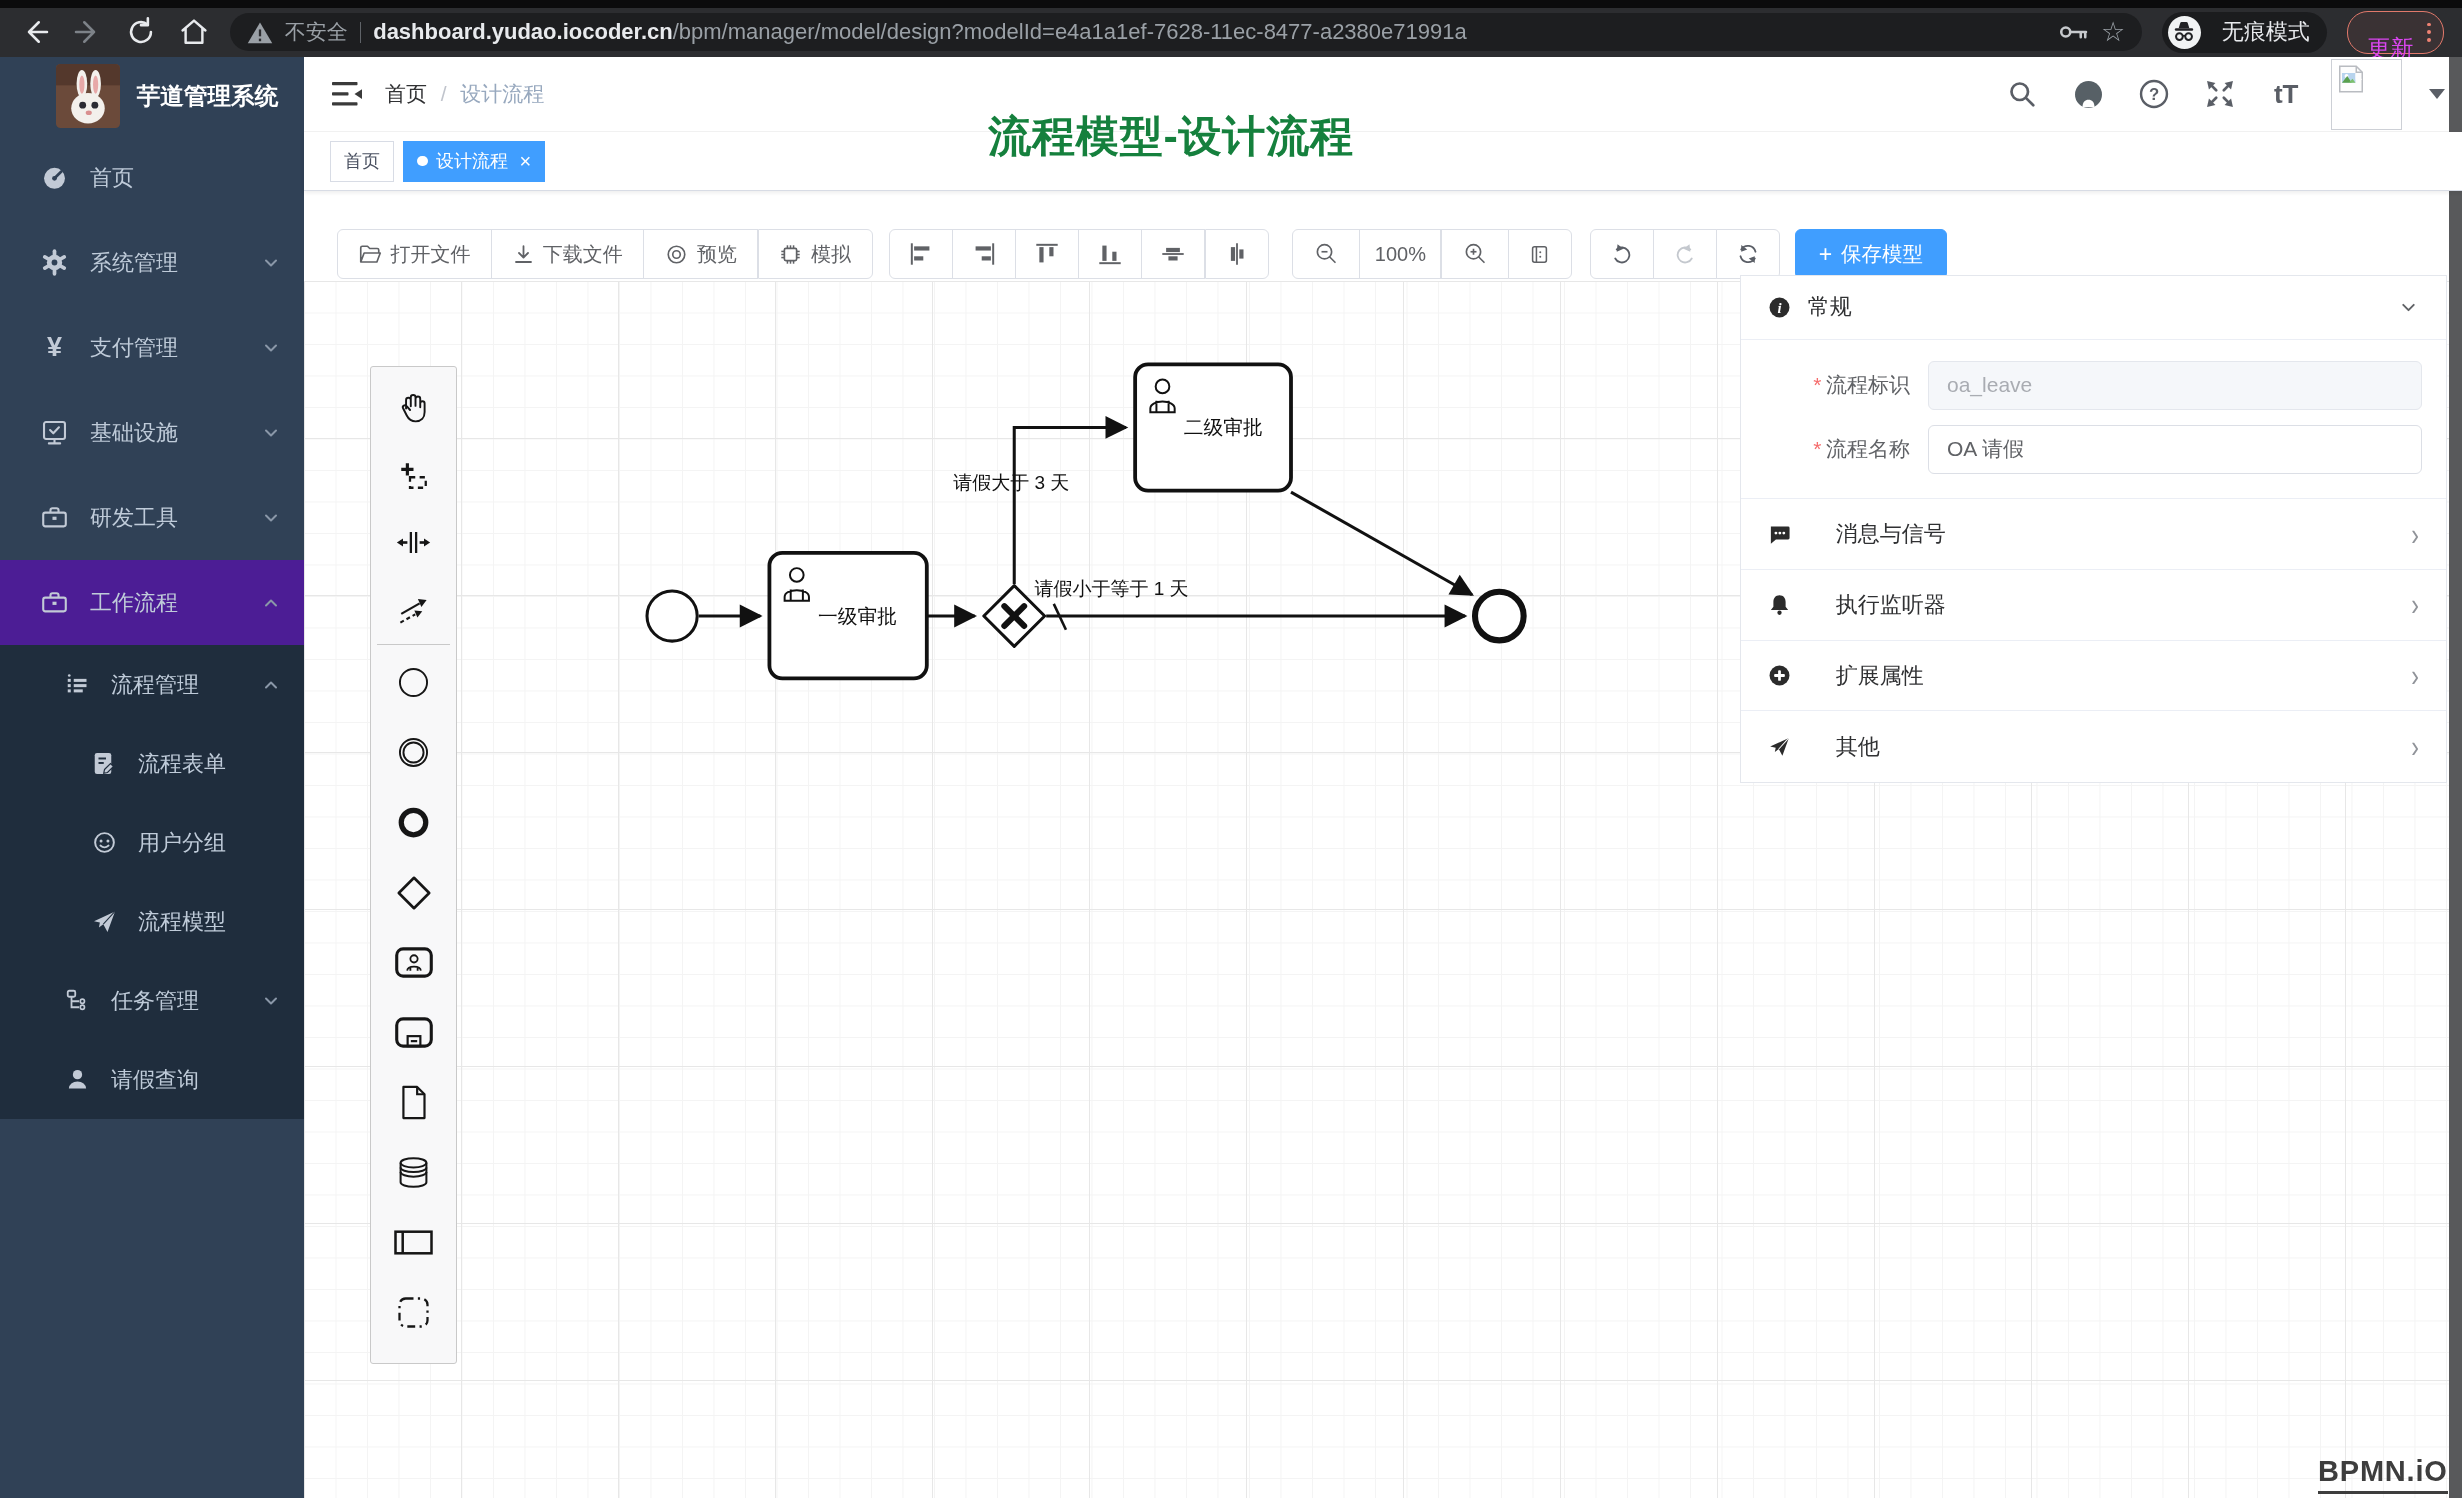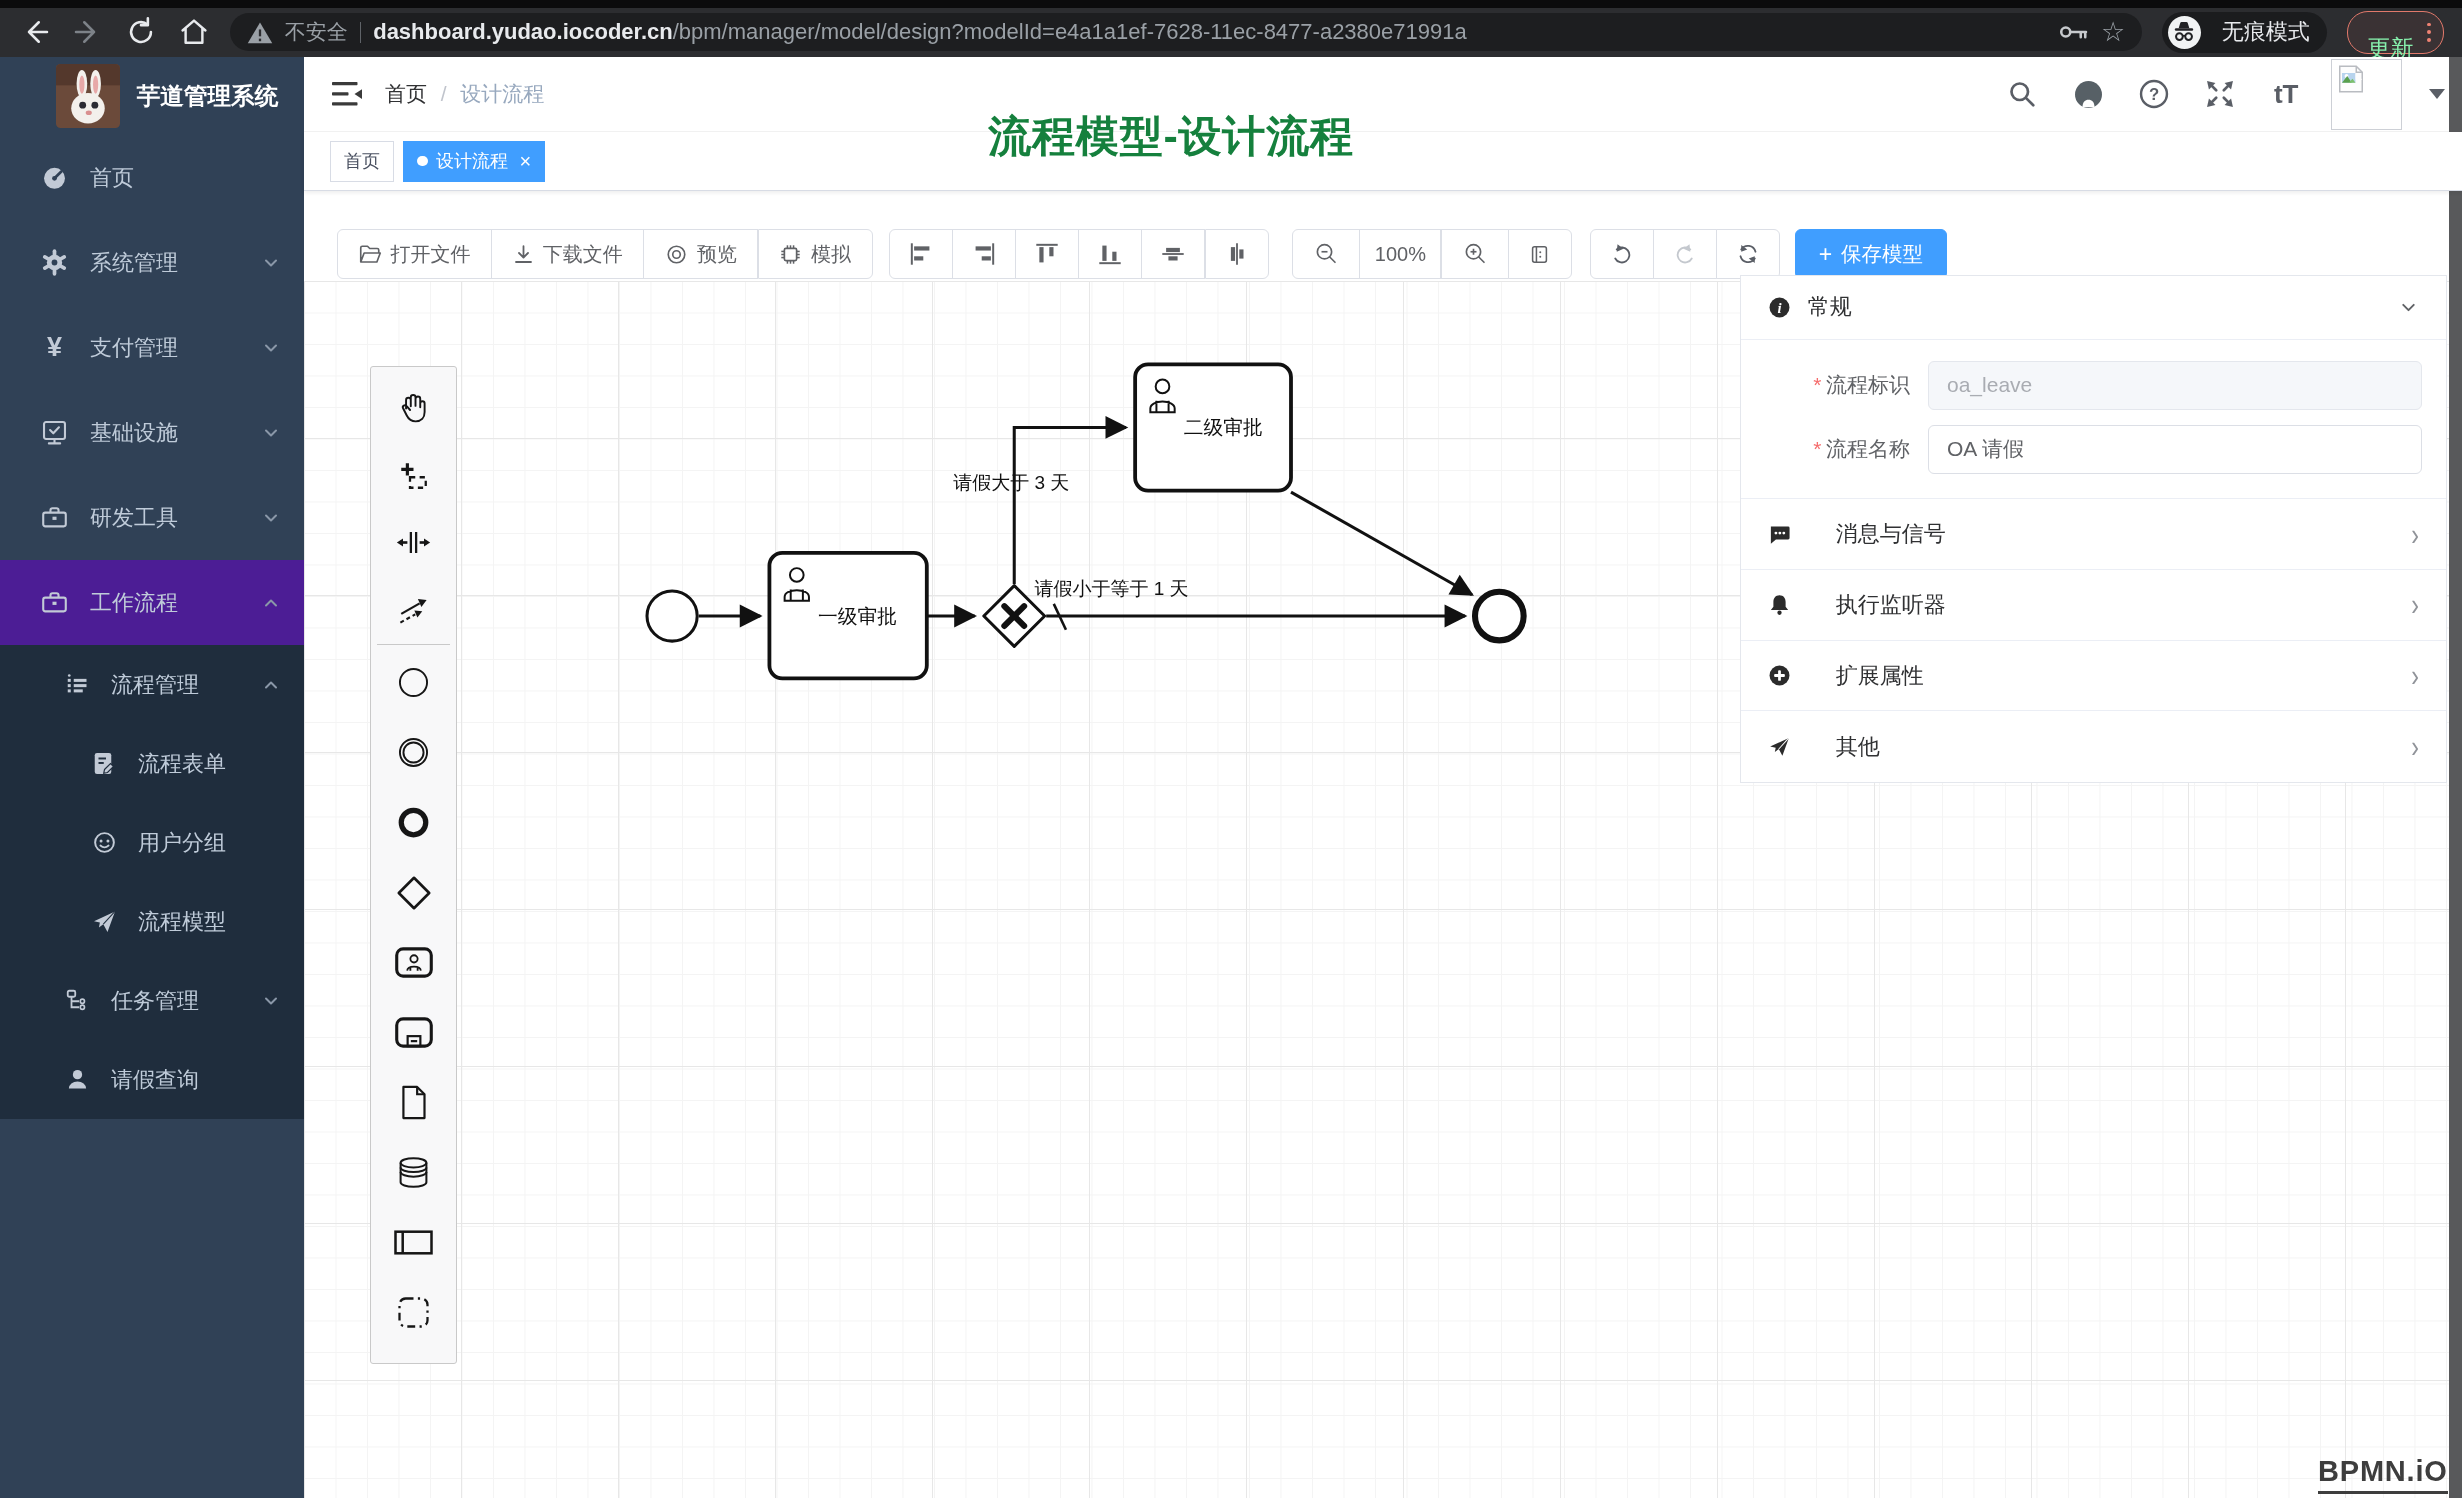--- a/index.html
+++ b/index.html
@@ -16,21 +16,21 @@
   .omni-sec{color:#9aa0a6;font-size:21px;white-space:nowrap;}
   .omni-sep{width:1.5px;height:21px;background:#5f6368;}
   .omni-url{flex:1;font-size:22px;white-space:nowrap;overflow:hidden;color:#9aa0a6;}
   .omni-url b{color:#e8eaed;font-weight:bold;}
   .badge-incog{height:41px;background:#1b1c1e;border-radius:20.5px;display:flex;align-items:center;
                gap:21px;padding:0 16.7px 0 6px;flex:0 0 auto;}
   .badge-incog .circ{width:33px;height:33px;border-radius:50%;background:#f1f3f4;display:flex;align-items:center;justify-content:center;}
   .badge-incog span{color:#e8eaed;font-size:22px;}
   .pill-update{height:43px;border:1.5px solid #e2796b;border-radius:21px;background:rgba(226,121,107,0.08);
                display:flex;align-items:center;gap:13.7px;padding:0 12px 0 20px;flex:0 0 auto;}
-  .pill-update span{color:#86efac;font-size:23px;margin-top:32px;}
+  .pill-update span{color:#d946ef;font-size:23px;margin-top:32px;}
   .dots{display:flex;flex-direction:column;gap:3.8px;}
   .dots i{width:3.8px;height:3.8px;border-radius:50%;background:#ef8273;}
   
   .side{position:absolute;left:0;top:57px;width:304px;height:1441px;background:#304156;color:#bfcbd9;}
   .logo{height:78px;display:flex;align-items:center;gap:16.7px;padding-left:56px;}
   .logo .img{width:64px;height:64px;border-radius:4.6px;overflow:hidden;flex:0 0 auto;}
   .logo .t{color:#fff;font-weight:bold;font-size:23.6px;}
   .mrow{height:85px;display:flex;align-items:center;padding:0 23px 0 40px;gap:21px;font-size:22px;cursor:pointer;}
   .mrow .ic{width:29px;height:29px;flex:0 0 auto;display:flex;align-items:center;justify-content:center;}
   .mrow .lbl{flex:1;}

